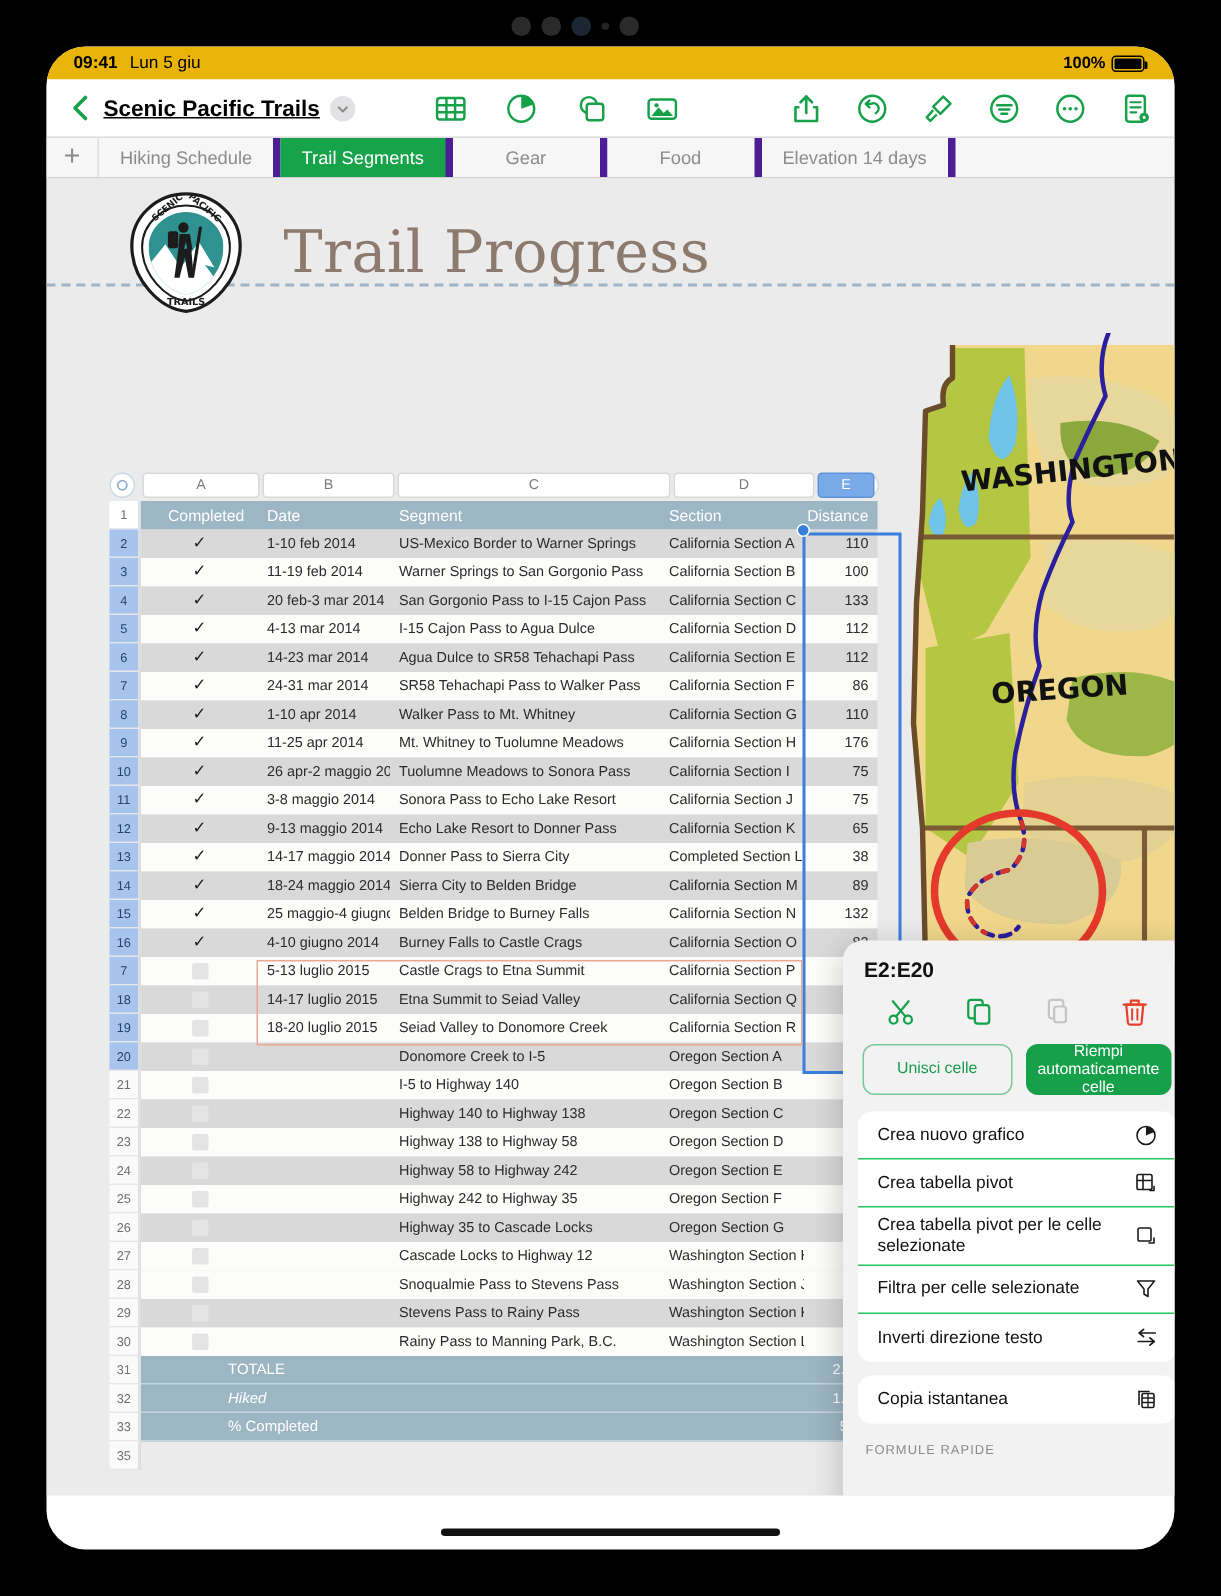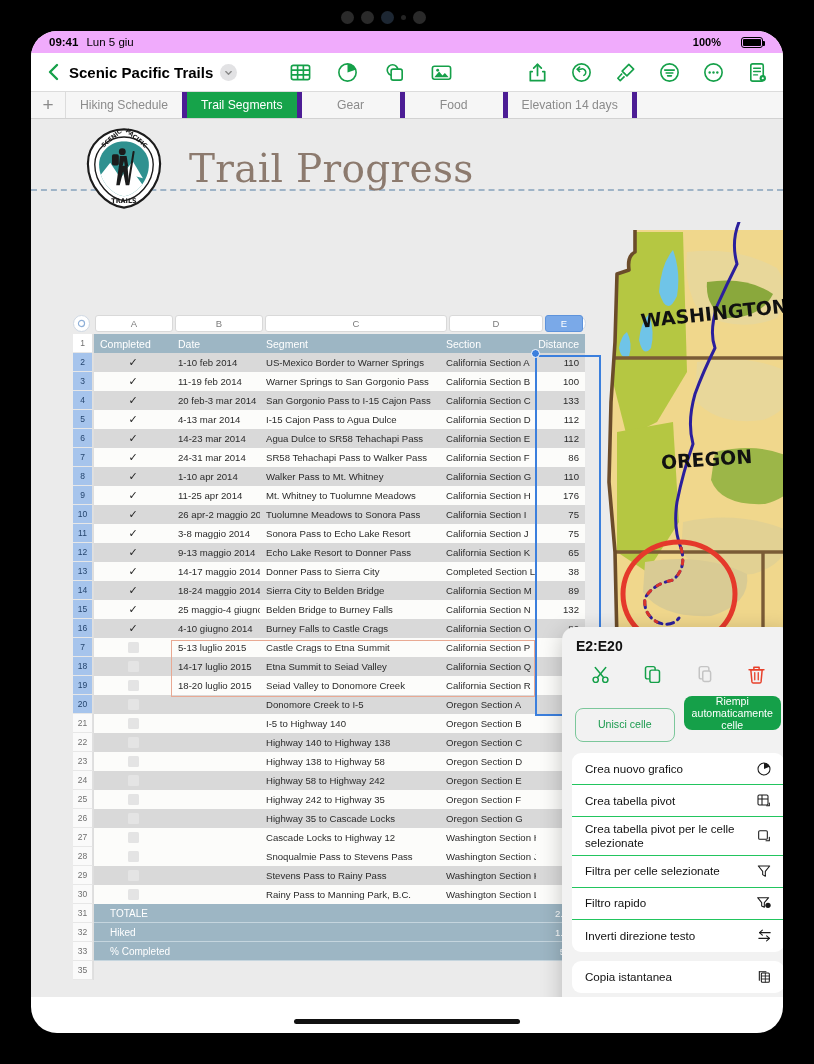--- a/index.html
+++ b/index.html
@@ -27,46 +27,46 @@
     display: block; width: 13px; height: 13px; border-radius: 50%;
     background: #2a2a2a;
   }
   #camera-dots i.small { width: 5px; height: 5px; background: #242424; }
   #camera-dots i.lens { background: #1d2733; }
 
   
   .statusbar {
     height: 22px; display: flex; align-items: center;
     padding: 0 20px 0 18px; font-size: 11.5px; color: #000;
-    background: #f0abfc; font-weight: 600;
+    background: #eab308; font-weight: 600;
   }
   .statusbar .time { margin-right: 8px; }
   .statusbar .date { font-weight: 500; }
   .statusbar .spacer { flex: 1; }
-  .statusbar .pct { font-weight: 600; margin-right: 20px; font-size: 11px;}
+  .statusbar .pct { font-weight: 600; margin-right: 4px; font-size: 11px;}
   .batt {
     width: 22px; height: 11px; border: 1.2px solid #000; border-radius: 3px;
     position: relative; display: inline-block;
   }
   .batt::after {
     content: ""; position: absolute; right: -3px; top: 3px;
     width: 2px; height: 5px; background: #000; border-radius: 0 1px 1px 0;
   }
   .batt i { position: absolute; left: 1px; top: 1px; bottom: 1px; right: 1px; background: #000; border-radius: 1px; }
 
   
   .navbar {
     height: 38px; background: #fff; display: flex; align-items: center;
     padding: 0 14px 0 12px; gap: 0;
   }
   .chev-back {
     width: 22px; height: 24px; position: relative; cursor: pointer; flex: 0 0 auto;
   }
   .doc-title {
-    font-size: 15px; font-weight: bold; color: #000; margin-left: 4px;
+    font-size: 15px; font-weight: bold; color: #000; margin-left: 4px; text-decoration: underline;
   }
   .title-chev {
     width: 17px; height: 17px; border-radius: 50%; background: #e2e2e4;
     margin-left: 7px; display: flex; align-items: center; justify-content: center;
   }
   .navbar .mid { flex: 1; display: flex; justify-content: center; gap: 24px; }
   .navbar .right { display: flex; gap: 21px; margin-left: 22px; }
   .tbicon { width: 23px; height: 23px; display: block; }
 
   
@@ -141,22 +141,22 @@
     background: #9db6c4; color: #fff; font-size: 10.5px;
   }
   .grow.odd  { background: #d9d9d9; }
   .grow.even { background: #fcfcfa; }
   .grow.total { background: #9db6c4; color: #fff; border-bottom: 1px solid #c5d5de; }
   .c-done  { width: 78px; flex: 0 0 78px; display:flex; align-items:center; justify-content:center; }
   .c-date  { width: 88px; flex: 0 0 88px; padding-left: 6px; overflow: hidden; white-space: nowrap; }
   .c-seg   { width: 182px; flex: 0 0 182px; padding-left: 6px; overflow: hidden; white-space: nowrap; }
   .c-sect  { width: 94px; flex: 0 0 94px; padding-left: 4px; overflow: hidden; white-space: nowrap; }
   .c-dist  { flex: 1; text-align: right; padding-right: 6px; }
-  .grow.hdr .c-done { justify-content: flex-start; padding-left: 6px; }
-  .grow.total .c-done { justify-content: flex-start; padding-left: 16px; font-size: 10px; }
+  .grow.hdr .c-done { justify-content: flex-start; padding-left: 18px; }
+  .grow.total .c-done { justify-content: flex-start; padding-left: 16px; font-size: 10px; margin-left: 42px; }
   .chk { font-size: 11px; color: #1c1c1c; line-height: 1; }
   .chkbox { width: 11px; height: 11px; background: #e4e4e4; border-radius: 1.5px; }
 
   
   .selcol {
     position: absolute; pointer-events: none;
     border: 2px solid #3b7fdd; border-top: 2px solid #3b7fdd;
   }
   .selknob {
     position: absolute; width: 9px; height: 9px; border-radius: 50%;
@@ -171,21 +171,21 @@
     box-shadow: 0 5px 22px rgba(0,0,0,.22);
   }
   .pop-range { padding: 11px 0 6px 14px; font-size: 14px; font-weight: bold; color: #111; }
   .pop-icons { display: flex; padding: 2px 12px 10px; }
   .pop-icons > div { flex: 1; display: flex; justify-content: center; align-items: center; height: 24px; }
   .pop-btns { display: flex; gap: 9px; padding: 0 13px 11px; }
   .pop-btns button {
     flex: 1; height: 34px; border-radius: 8px; font-size: 10.6px; cursor: pointer;
     font-family: "Liberation Sans", sans-serif; line-height: 1.12;
   }
-  .btn-merge { background: #f2f2f2; border: 1px solid #7cc79b; color: #1a9a4e; margin-top: 12px; }
+  .btn-merge { background: #f2f2f2; border: 1px solid #7cc79b; color: #1a9a4e; }
   .btn-fill  { background: #15a049; border: none; color: #fff; }
   .menu-group { background: #fff; border-radius: 9px; margin: 0 10px 9px; overflow: hidden; }
   .mi {
     display: flex; align-items: center; min-height: 32px; padding: 5px 11px 5px 13px;
     font-size: 11.6px; color: #111; border-bottom: 1px solid #22c55e;
   }
   .mi:last-child { border-bottom: none; }
   .mi span.lbl { flex: 1; line-height: 1.2; padding-right: 8px; }
   .mi .mico { width: 18px; height: 18px; flex: 0 0 18px; display:flex; align-items:center; justify-content:center; }
   .sect-title {
@@ -697,21 +697,21 @@
               <div class="c-date"></div>
               <div class="c-seg">Rainy Pass to Manning Park, B.C.</div>
               <div class="c-sect">Washington Section L</div>
               <div class="c-dist">69</div>
             </div>
             <div class="grow total">
               <div class="c-done" style="flex: 0 0 170px; width: 170px;">TOTALE</div>
               <div class="c-dist">2.645</div>
             </div>
             <div class="grow total">
-              <div class="c-done" style="flex: 0 0 170px; width: 170px;">Hiked</div>
+              <div class="c-done" style="flex: 0 0 170px; width: 170px; font-style: italic;">Hiked</div>
               <div class="c-dist">1.495</div>
             </div>
             <div class="grow total">
               <div class="c-done" style="flex: 0 0 170px; width: 170px;">% Completed</div>
               <div class="c-dist">57%</div>
             </div>
           </div>
       </div>
     <div class="selcol" style="left: 462px; top: 40px; width: 66px; height: 361px;"></div>
         <div class="selknob" style="left: 458px; top: 34px;"></div>
@@ -786,29 +786,20 @@
                 <rect x="4" y="4" width="13" height="13" rx="1.8" fill="none" stroke="#1a1a1a" stroke-width="1.6"></rect>
                 <path d="M15 19 L20 19 L20 14" fill="none" stroke="#1a1a1a" stroke-width="1.6" stroke-linecap="round" stroke-linejoin="round"></path>
               </svg>
           </span>
         </div>
         <div class="mi">
           <span class="lbl">Filtra per celle selezionate</span>
           <span class="mico">
             <svg width="16" height="16" viewBox="0 0 24 24">
                 <path d="M3.5 4.5 L20.5 4.5 L14 12.5 L14 20 L10 17.5 L10 12.5 Z" fill="none" stroke="#1a1a1a" stroke-width="1.6" stroke-linejoin="round"></path>
-              </svg>
-          </span>
-        </div>
-        <div class="mi">
-          <span class="lbl">Filtro rapido</span>
-          <span class="mico">
-            <svg width="16" height="16" viewBox="0 0 24 24">
-                <path d="M2.5 4 L19 4 L12.5 11.5 L12.5 18.5 L8.5 16.5 L8.5 11.5 Z" fill="none" stroke="#1a1a1a" stroke-width="1.6" stroke-linejoin="round"></path>
-                <circle cx="18" cy="15.5" r="4" fill="#1a1a1a"></circle>
               </svg>
           </span>
         </div>
         <div class="mi">
           <span class="lbl">Inverti direzione testo</span>
           <span class="mico">
             <svg width="17" height="17" viewBox="0 0 24 24">
                 <path d="M20 8 L5 8" stroke="#1a1a1a" stroke-width="1.6" stroke-linecap="round"></path>
                 <polyline points="9,4.5 5,8 9,11.5" fill="none" stroke="#1a1a1a" stroke-width="1.6" stroke-linecap="round" stroke-linejoin="round"></polyline>
                 <path d="M4 16 L19 16" stroke="#1a1a1a" stroke-width="1.6" stroke-linecap="round"></path>

